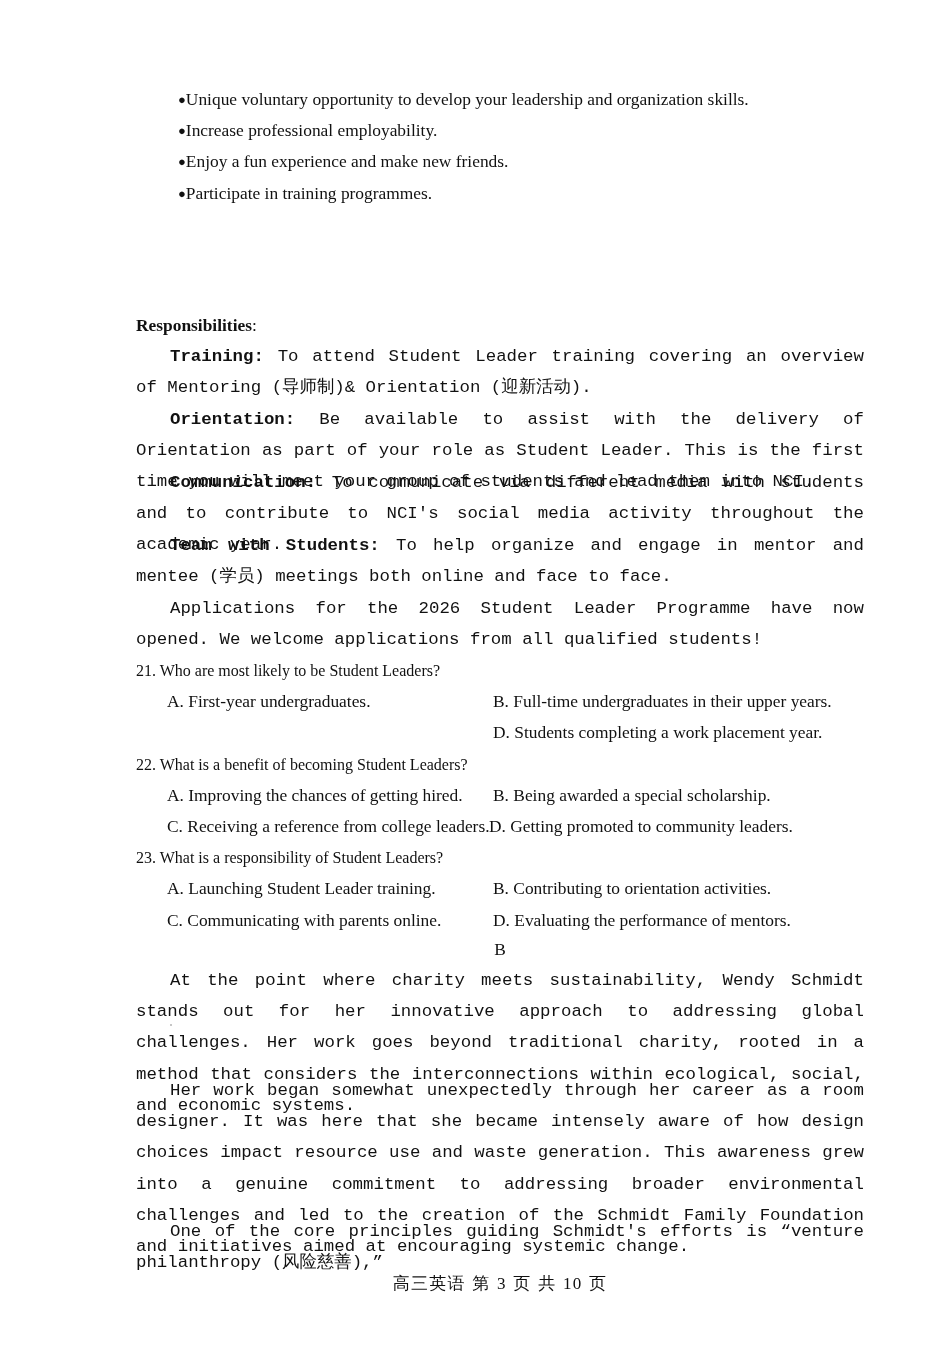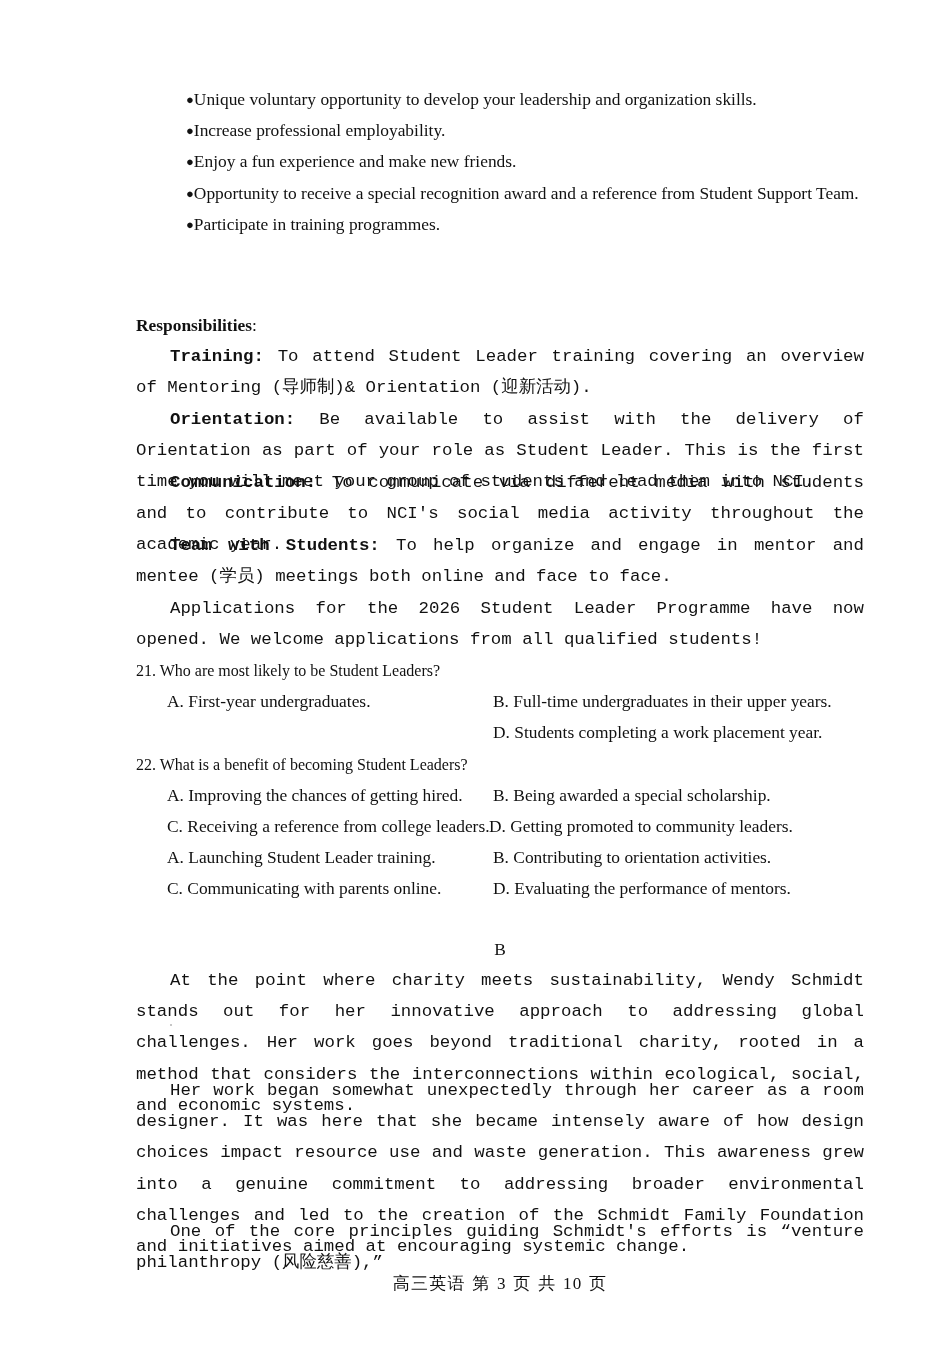--- a/index.html
+++ b/index.html
@@ -49,21 +49,21 @@
     text-indent: 34px;
   }
   .bullet-glyph {
     font-size: 13px;
     vertical-align: 1px;
     letter-spacing: 0;
   }
   b, .bold { font-weight: bold; }
 
   
-  #bullets { position: absolute; left: 16px; top: 84px; width: 728px; }
+  #bullets { position: absolute; left: 8px; top: 84px; width: 728px; }
   #bullets .ln { margin-bottom: 0; }
 
   
   #resp-head { position: absolute; left: 0; top: 310px; width: 728px; }
   #resp-training { position: absolute; left: 0; top: 341px; width: 728px; }
   #resp-orientation { position: absolute; left: 0; top: 404px; width: 728px; }
   #resp-communication { position: absolute; left: 0; top: 467px; width: 728px; }
   #resp-link { position: absolute; left: 0; top: 530px; width: 728px; }
   #apply-para { position: absolute; left: 0; top: 593px; width: 728px; }
 
@@ -135,21 +135,20 @@
 </style>
 </head>
 <body>
 
 <div class="page">
 
   <div id="bullets">
     <p class="ln bullet-line"><span class="bullet-glyph">●</span><span>Unique voluntary opportunity to develop your leadership and organization skills.</span></p>
     <p class="ln bullet-line"><span class="bullet-glyph">●</span><span>Increase professional employability.</span></p>
     <p class="ln bullet-line"><span class="bullet-glyph">●</span><span>Enjoy a fun experience and make new friends.</span></p>
-    <p class="ln bullet-line wrap just"><span class="bullet-glyph">●</span><span>Opportunity to receive a special recognition award and a reference from Student Support Team.</span></p>
     <p class="ln bullet-line"><span class="bullet-glyph">●</span><span>Participate in training programmes.</span></p>
   </div>
 
   <div id="resp-head">
     <p class="ln"><b>Responsibilities</b><span>:</span></p>
   </div>
 
   <div id="resp-training">
     <p class="ln indent2 just"><b>Training:</b><span> To attend Student Leader training covering an overview of Mentoring (导师制)&amp; Orientation (迎新活动).</span></p>
   </div>
@@ -189,20 +188,21 @@
         <span class="opt opt-a">A. Improving the chances of getting hired.</span>
         <span class="opt opt-b">B. Being awarded a special scholarship.</span>
       </div>
       <div class="q-opts q22row2">
         <span class="opt opt-c">C. Receiving a reference from college leaders.</span>
         <span class="opt opt-d">D. Getting promoted to community leaders.</span>
       </div>
     </div>
 
     <div>
+      <p class="q-stem">23. What is a responsibility of Student Leaders?</p>
       <div class="q-opts">
         <span class="opt opt-a">A. Launching Student Leader training.</span>
         <span class="opt opt-b">B. Contributing to orientation activities.</span>
       </div>
       <div class="q-opts">
         <span class="opt opt-c">C. Communicating with parents online.</span>
         <span class="opt opt-d">D. Evaluating the performance of mentors.</span>
       </div>
     </div>
   </div>

